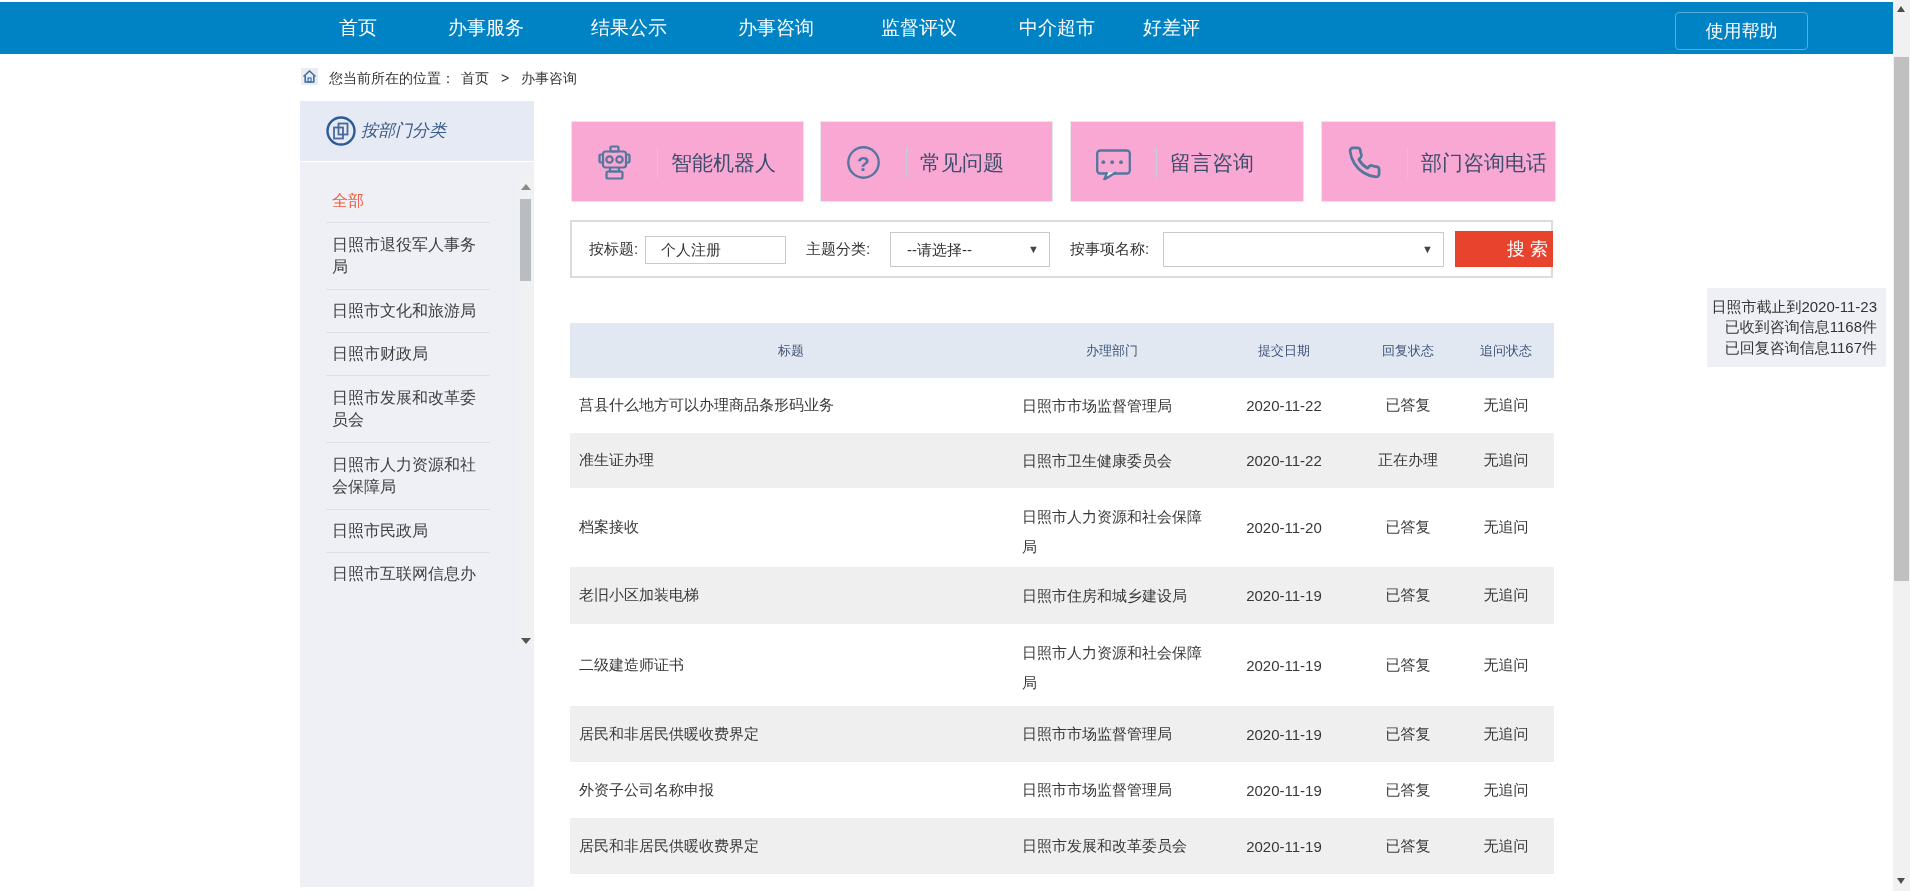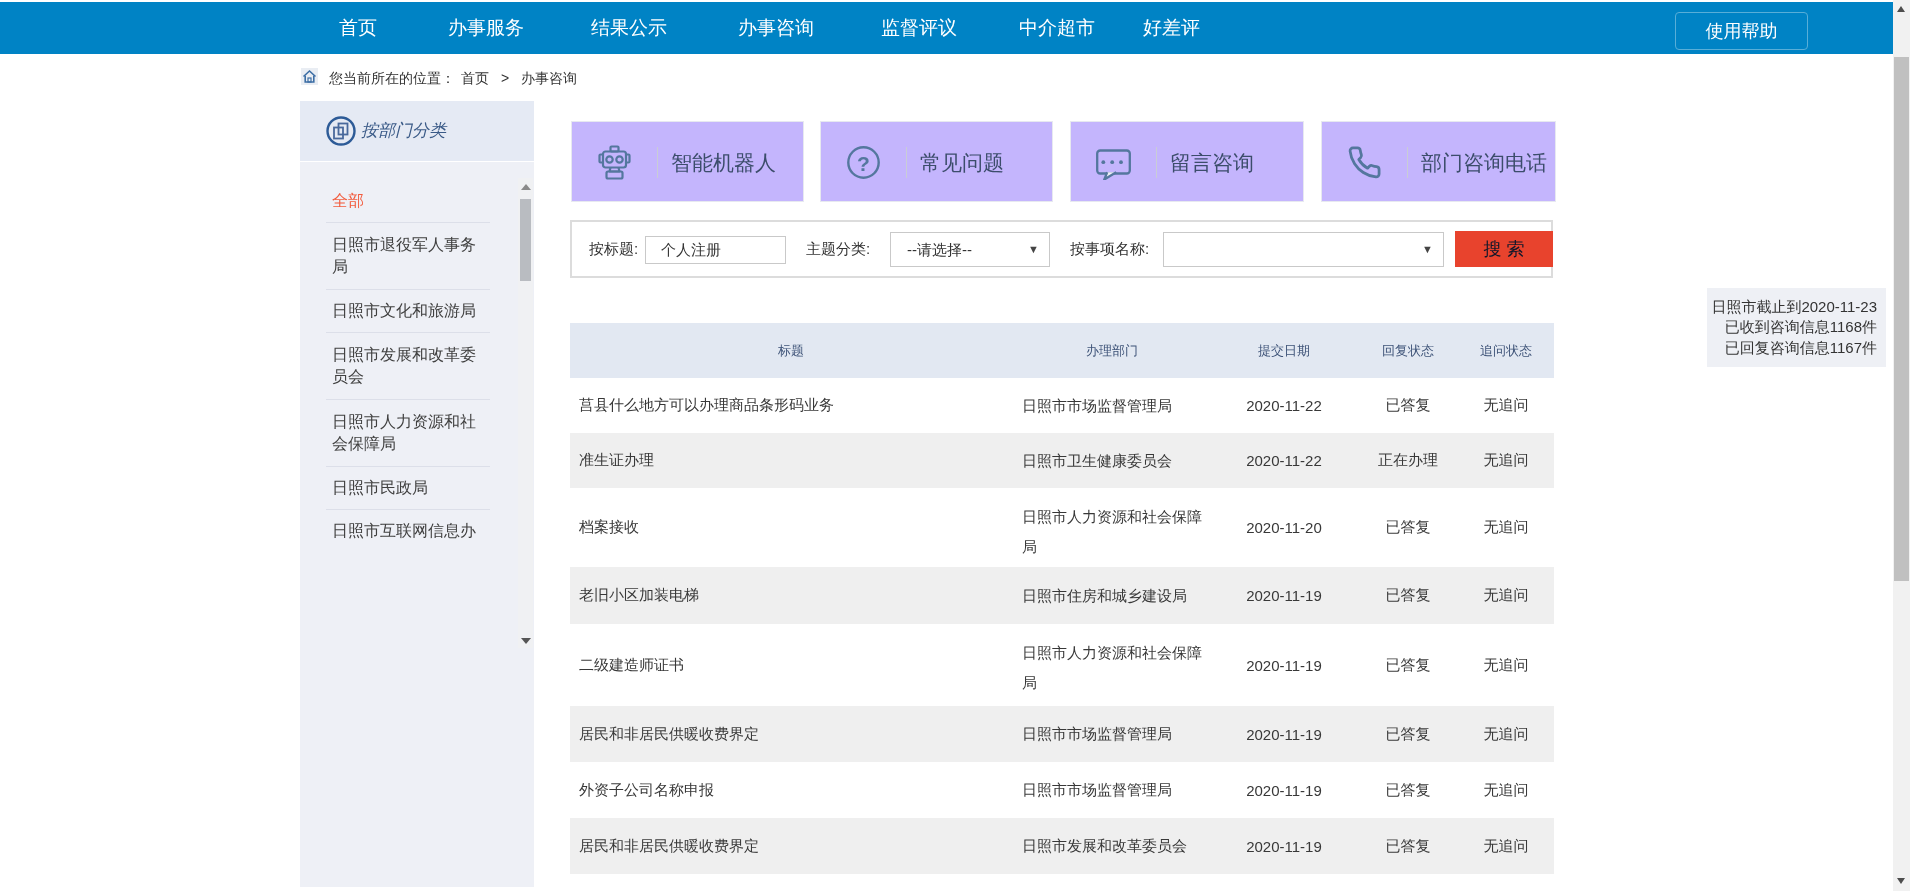--- a/index.html
+++ b/index.html
@@ -24,34 +24,34 @@
   #sideList li { position:relative; padding:10px 50px 11px 32px; font-size:16px; line-height:22px; color:#404040; }
   #sideList li.two { padding:11px 50px 12px 32px; }
   #sideList li::after { content:''; position:absolute; left:26px; right:44px; bottom:0; height:1px; background:#dcdfe9; }
   #sideList li.first { color:#f25b3d; }
   #sideList li:last-child::after { display:none; }
   
   .sb-track { position:absolute; left:218px; top:16px; width:15px; height:470px; background:#f0f1f3; }
   .sb-thumb { position:absolute; left:220px; top:37px; width:11px; height:82px; background:#b9bcc1; }
   .arr { position:absolute; width:0; height:0; }
   
-  .bigbtn { position:absolute; top:121px; height:81px; background:#c4b5fd; border:1px solid #e7e9f0; }
+  .bigbtn { position:absolute; top:121px; height:81px; background:#f9a8d4; border:1px solid #e7e9f0; }
   .bigbtn .ic { position:absolute; left:25px; top:23px; }
   .bigbtn .sep { position:absolute; left:85px; top:25px; width:1px; height:31px; background:#c9cdd6; }
   .bigbtn .tx { position:absolute; left:99px; top:0; height:81px; line-height:81px;
     font-size:21px; color:#3c4d6b; white-space:nowrap; }
   
   #searchbox { position:absolute; left:570px; top:220px; width:983px; height:58px; border:2px solid #dcdcdc; }
   #searchbox .lb { position:absolute; top:0; height:54px; line-height:54px; font-size:15px; color:#333; }
   .inp { position:absolute; top:14px; height:28px; border:1px solid #c9c9c9; background:#fff; }
   .sel { position:absolute; top:10px; height:35px; border:1px solid #c9c9c9; background:#fff; }
   .sel .ph { position:absolute; left:16px; top:0; height:33px; line-height:33px; font-size:15px; color:#333; }
   .sel .car { position:absolute; right:10px; top:10px; font-size:11px; color:#444; }
   #sbtn { position:absolute; left:883px; top:9px; width:98px; height:36px; background:#e8432d;
-    color:#0f172a; font-size:18px; text-align:center; line-height:36px; letter-spacing:5px; text-indent:5px; }
+    color:#ffffff; font-size:18px; text-align:right; line-height:36px; letter-spacing:5px; text-indent:5px; }
   
   #tbl { position:absolute; left:570px; top:323px; width:984px; }
   .tr { position:relative; width:984px; }
   .tr.head { height:55px; background:#e2e8f2; }
   .tr.head span { position:absolute; top:0; height:55px; line-height:55px; font-size:13px; color:#3e5378; text-align:center; }
   .tr .cell { position:absolute; display:flex; align-items:center; height:100%; font-size:15px; color:#383838; }
   .c-title { left:9px; }
   .c-dept  { left:452px; width:186px; line-height:30px; }
   .c-date  { left:638px; width:152px; justify-content:center; }
   .c-reply { left:790px; width:96px; justify-content:center; }
@@ -94,20 +94,21 @@
     <rect x="8" y="11.5" width="9" height="11" fill="none" stroke="#49699c" stroke-width="1.8"></rect>
   </svg>
   <div class="t">按部门分类</div>
 </div>
 
 <div id="sideList">
   <ul>
     <li class="first">全部</li>
     <li class="two">日照市退役军人事务局</li>
     <li>日照市文化和旅游局</li>
+    <li>日照市财政局</li>
     <li class="two">日照市发展和改革委员会</li>
     <li class="two">日照市人力资源和社会保障局</li>
     <li>日照市民政局</li>
     <li>日照市互联网信息办</li>
   </ul>
   <div class="sb-track"></div>
   <div class="sb-thumb"></div>
   <div class="arr" style="left:221px;top:22px;border-left:5px solid transparent;border-right:5px solid transparent;border-bottom:6px solid #8a8a8a;"></div>
   <div class="arr" style="left:221px;top:476px;border-left:5px solid transparent;border-right:5px solid transparent;border-top:6px solid #555;"></div>
 </div>

